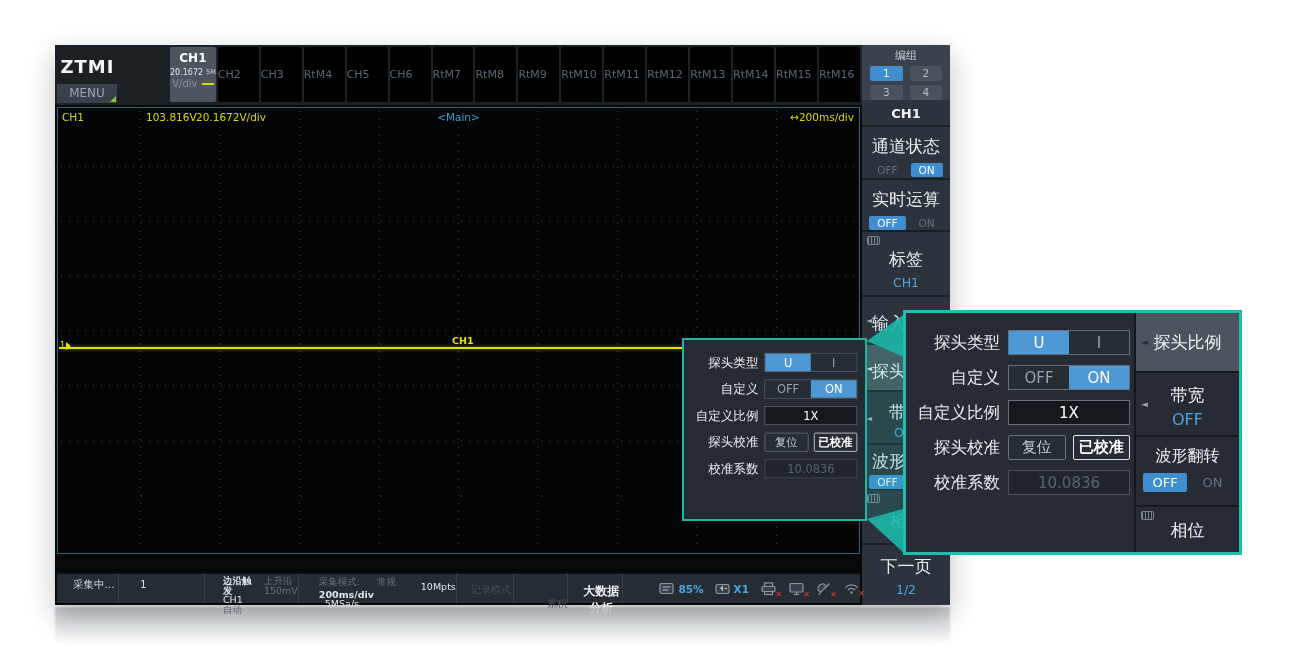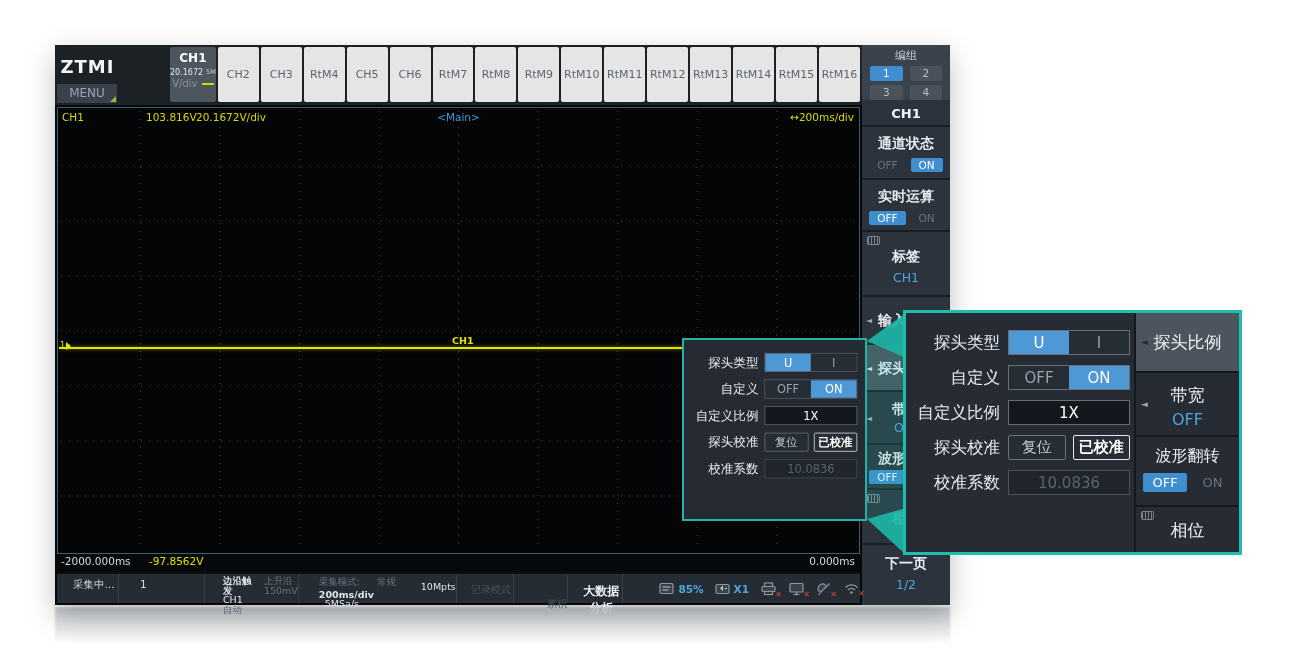--- a/index.html
+++ b/index.html
@@ -13,40 +13,40 @@
 
   
   .topbar { position:absolute; left:0; top:0; width:807px; height:60px; background:#1c2126; display:flex;gap:48px; }
   .brand { width:65px; position:relative; }
   .logo { margin-top:11px; text-align:center; color:#f2f5f8; font-weight:bold; font-size:18px; letter-spacing:1px; }
   .menu-btn { position:absolute; left:2px; right:3px; bottom:2px; height:19px; background:#3a414b;
               color:#9aa6b2; font-size:12px; text-align:center; line-height:19px; }
   .menu-tri { position:absolute; right:1px; bottom:1px; width:0; height:0;
               border-left:6px solid transparent; border-bottom:6px solid #86c23c; }
   .tabs { flex:1; display:flex; gap:2px; padding:2px 2px 3px 2px; }
-  .tab { flex:1; background:#e5e5e5; color:#5b6571; font-size:11px; display:flex;
-         align-items:center; justify-content:center; border-radius:2px; }
+  .tab { flex:1; background:#000000; color:#5b6571; font-size:11px; display:flex;
+         align-items:center; justify-content:flex-start; border-radius:2px; }
   .tab.active { background:#4d555f; color:#fff; flex-direction:column; justify-content:flex-start; }
   .tab.active .t1 { font-size:12px; font-weight:bold; margin-top:4px; }
   .tab.active .t2 { font-size:8px; color:#e3e7ea; margin-top:3px; display:flex; gap:3px; align-items:flex-start; }
   .tab.active .t2 .badge { font-size:6.5px; color:#cdd3d8; }
   .tab.active .t3 { font-size:10px; color:#8a939e; display:flex; align-items:center; gap:4px; margin-top:1px; }
   .ybar { width:12px; height:2px; background:#d9d900; }
 
   
   .sidebar { position:absolute; left:807px; top:0; width:88px; height:560px; background:#2c333c; }
   .grouping { height:55px; background:#3a424b; text-align:center; padding-top:3px; }
   .grouping .gtitle { font-size:11px; color:#ccd2d9; }
   .grp-grid { display:grid; grid-template-columns:1fr 1fr; gap:4px 7px; padding:3px 8px 0 8px; }
   .grp-btn { height:15px; background:#4a525c; color:#b6bec7; font-size:10.5px; line-height:15px; border-radius:2px; }
   .grp-btn.active { background:#3e8ed0; color:#fff; }
   .ch-header { height:27px; line-height:27px; text-align:center; color:#f2f5f8; font-size:13px; font-weight:bold;
                background:#2c333c; border-bottom:2px solid #191e24; }
   .side-item { position:relative; border-bottom:2px solid #191e24; text-align:center; color:#e8ecf0; }
-  .side-item .lbl { font-size:14px; padding-top:8px;font-weight:bold; }
+  .side-item .lbl { font-size:17px; padding-top:8px; }
   .onoff { display:flex; justify-content:center; gap:5px; margin-top:5px; }
   .onoff span { font-size:10.5px; color:#68737e; padding:1px 8px; border-radius:2px; }
   .onoff span.sel { background:#3e8ed0; color:#fff; }
   .blue-val { color:#4da6e0; font-size:12.5px; margin-top:4px; }
   .arrow-l { position:absolute; left:4px; top:50%; transform:translateY(-50%); color:#a6afb9; font-size:8px; }
   .kbd-ico { position:absolute; left:5px; top:4px; width:13px; height:9px; border:1px solid #8a929c; border-radius:1.5px;
              background:repeating-linear-gradient(90deg,#8a929c 0 1px,transparent 1px 3px); opacity:.85; }
   .si-state { height:53px; } .si-calc { height:52px; } .si-tag { height:65px; }
   .si-coupling { height:48px; } .si-coupling .lbl { padding-top:15px; }
   .si-probe { height:47px; background:#4a525c; } .si-probe .lbl { padding-top:15px; }
@@ -316,25 +316,20 @@
         <span class="wf-scale">20.1672V/div</span>
         <span class="wf-main">&lt;Main&gt;</span>
         <span class="wf-tb">↔200ms/div</span>
       </div>
       <div class="trace"></div>
       <div class="trace-label">CH1</div>
       <div class="trace-marker">
         <span>1</span>
         <span class="marker-tri"></span>
       </div>
-    </div>
-    <div class="wf-bottom">
-      <span class="wb-left">-2000.000ms</span>
-      <span class="wb-level">-97.8562V</span>
-      <span class="wb-right">0.000ms</span>
     </div>
 
     <div class="statusbar">
       <div class="sb-seg sb-acquiring">采集中...</div>
       <div class="sb-seg sb-count">1</div>
       <div class="sb-seg sb-trigger">
         <div>
           <div class="t-strong">边沿触发</div>
           <div class="t-norm">CH1</div>
           <div class="t-dim">自动</div>

